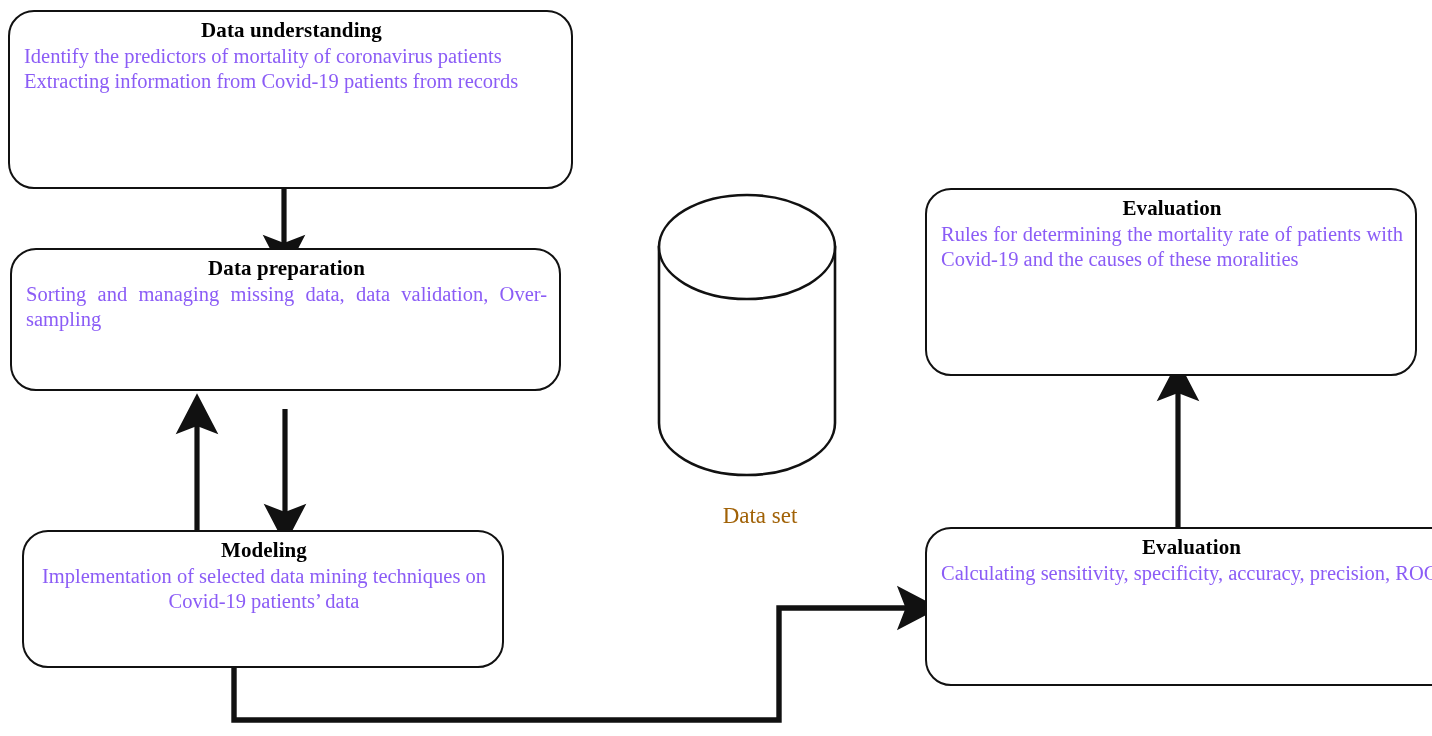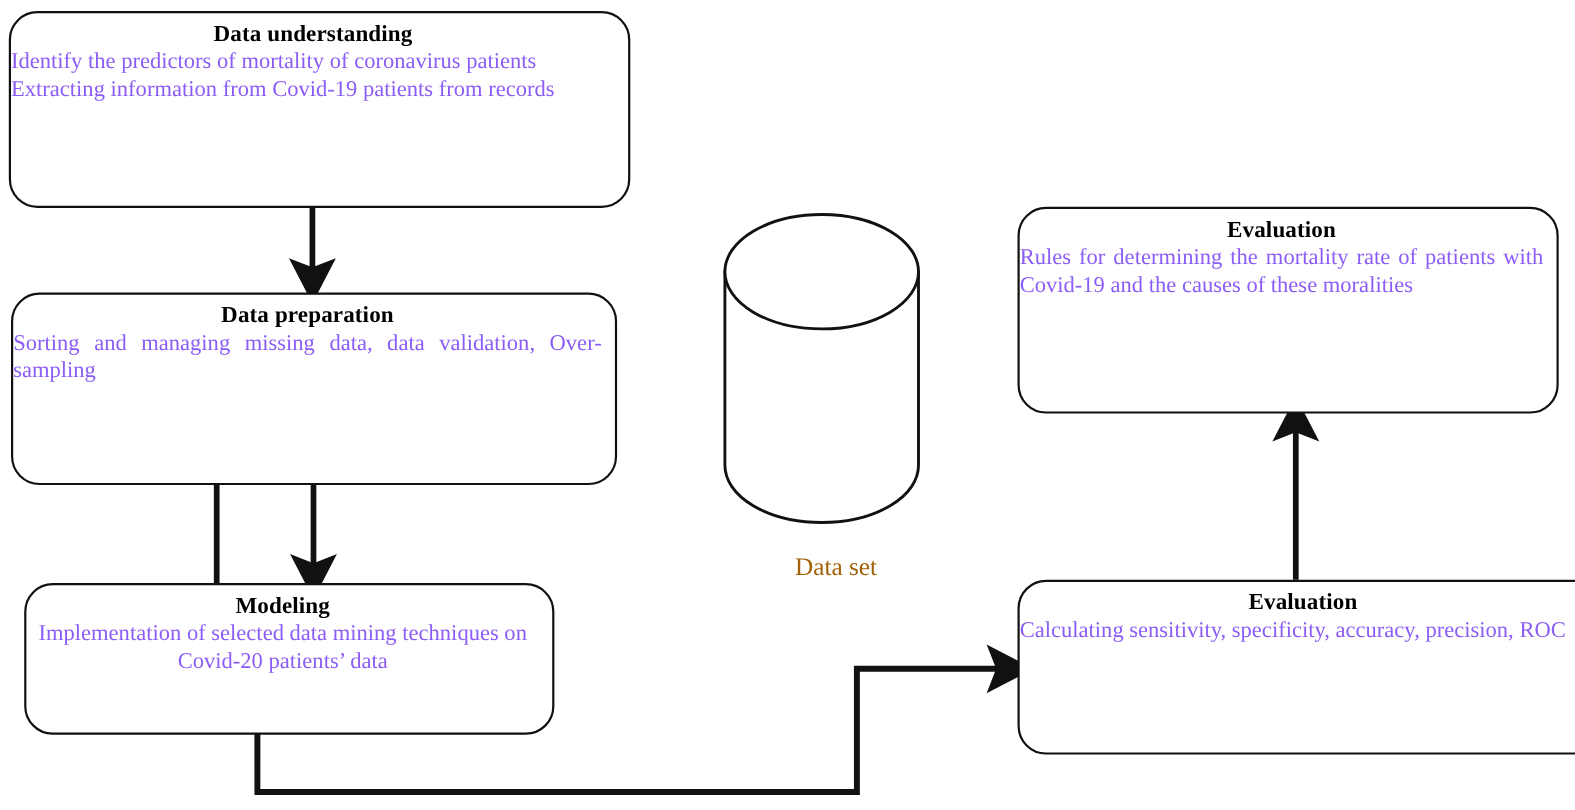--- a/index.html
+++ b/index.html
@@ -22,21 +22,21 @@
     width: 1432px;
     height: 736px;
     pointer-events: none;
   }
   .node {
     position: absolute;
     box-sizing: border-box;
     border: 2.4px solid #111111;
     border-radius: 26px;
     background: #ffffff;
-    padding: 6px 12px 6px 0;
+    padding: 6px 12px 6px 14px;
     display: flex;
     flex-direction: column;
     align-items: stretch;
   }
   .node-title {
     font-weight: bold;
     text-align: center;
     font-size: 21px;
     line-height: 1.18;
     letter-spacing: 0.1px;
@@ -48,21 +48,21 @@
     color: #8b5cf6;
     text-align: justify;
     text-justify: inter-word;
     margin-top: 1px;
   }
   .node-body.center { text-align: center; }
   .node-body p { margin: 0; }
 
   
   #node-understanding { left: 8px;  top: 10px;  width: 565px; height: 179px; }
-  #node-preparation   { left: 10px; top: 266px; width: 551px; height: 175px; }
+  #node-preparation   { left: 10px; top: 248px; width: 551px; height: 143px; }
   #node-modeling      { left: 22px; top: 530px; width: 482px; height: 138px; }
   #node-deployment    { left: 925px; top: 188px; width: 492px; height: 188px; }
   #node-evaluation    { left: 925px; top: 527px; width: 531px; height: 159px; }
 
   .dataset-label {
     position: absolute;
     left: 660px;
     top: 503px;
     width: 200px;
     text-align: center;
@@ -122,21 +122,21 @@
   <div class="node" id="node-preparation">
     <div class="node-title">Data preparation</div>
     <div class="node-body">
       <p>Sorting and managing missing data, data validation, Over-sampling</p>
     </div>
   </div>
 
   <div class="node" id="node-modeling">
     <div class="node-title">Modeling</div>
     <div class="node-body center">
-      <p>Implementation of selected data mining techniques on Covid-20 patients’ data</p>
+      <p>Implementation of selected data mining techniques on Covid-19 patients’ data</p>
     </div>
   </div>
 
   <div class="node" id="node-deployment">
     <div class="node-title">Evaluation</div>
     <div class="node-body">
       <p>Rules for determining the mortality rate of patients with Covid-19 and the causes of these moralities</p>
     </div>
   </div>
 

